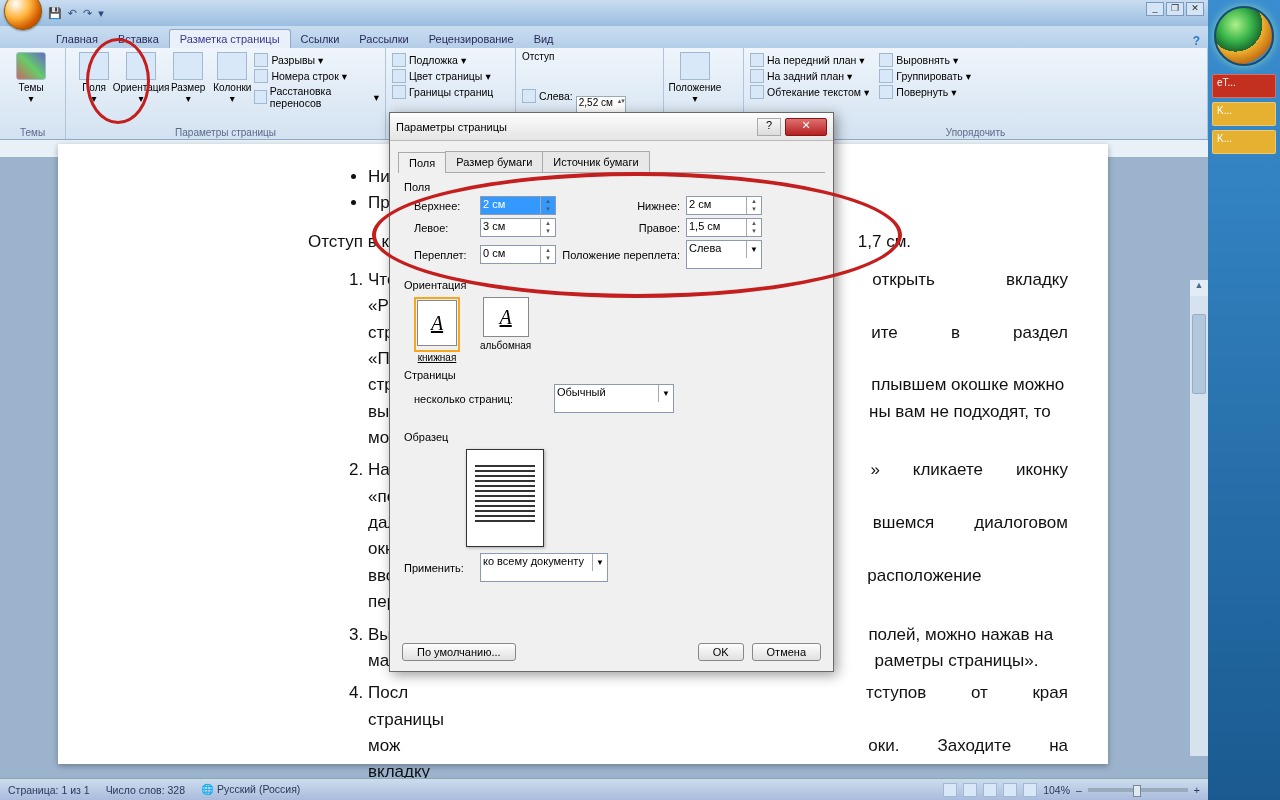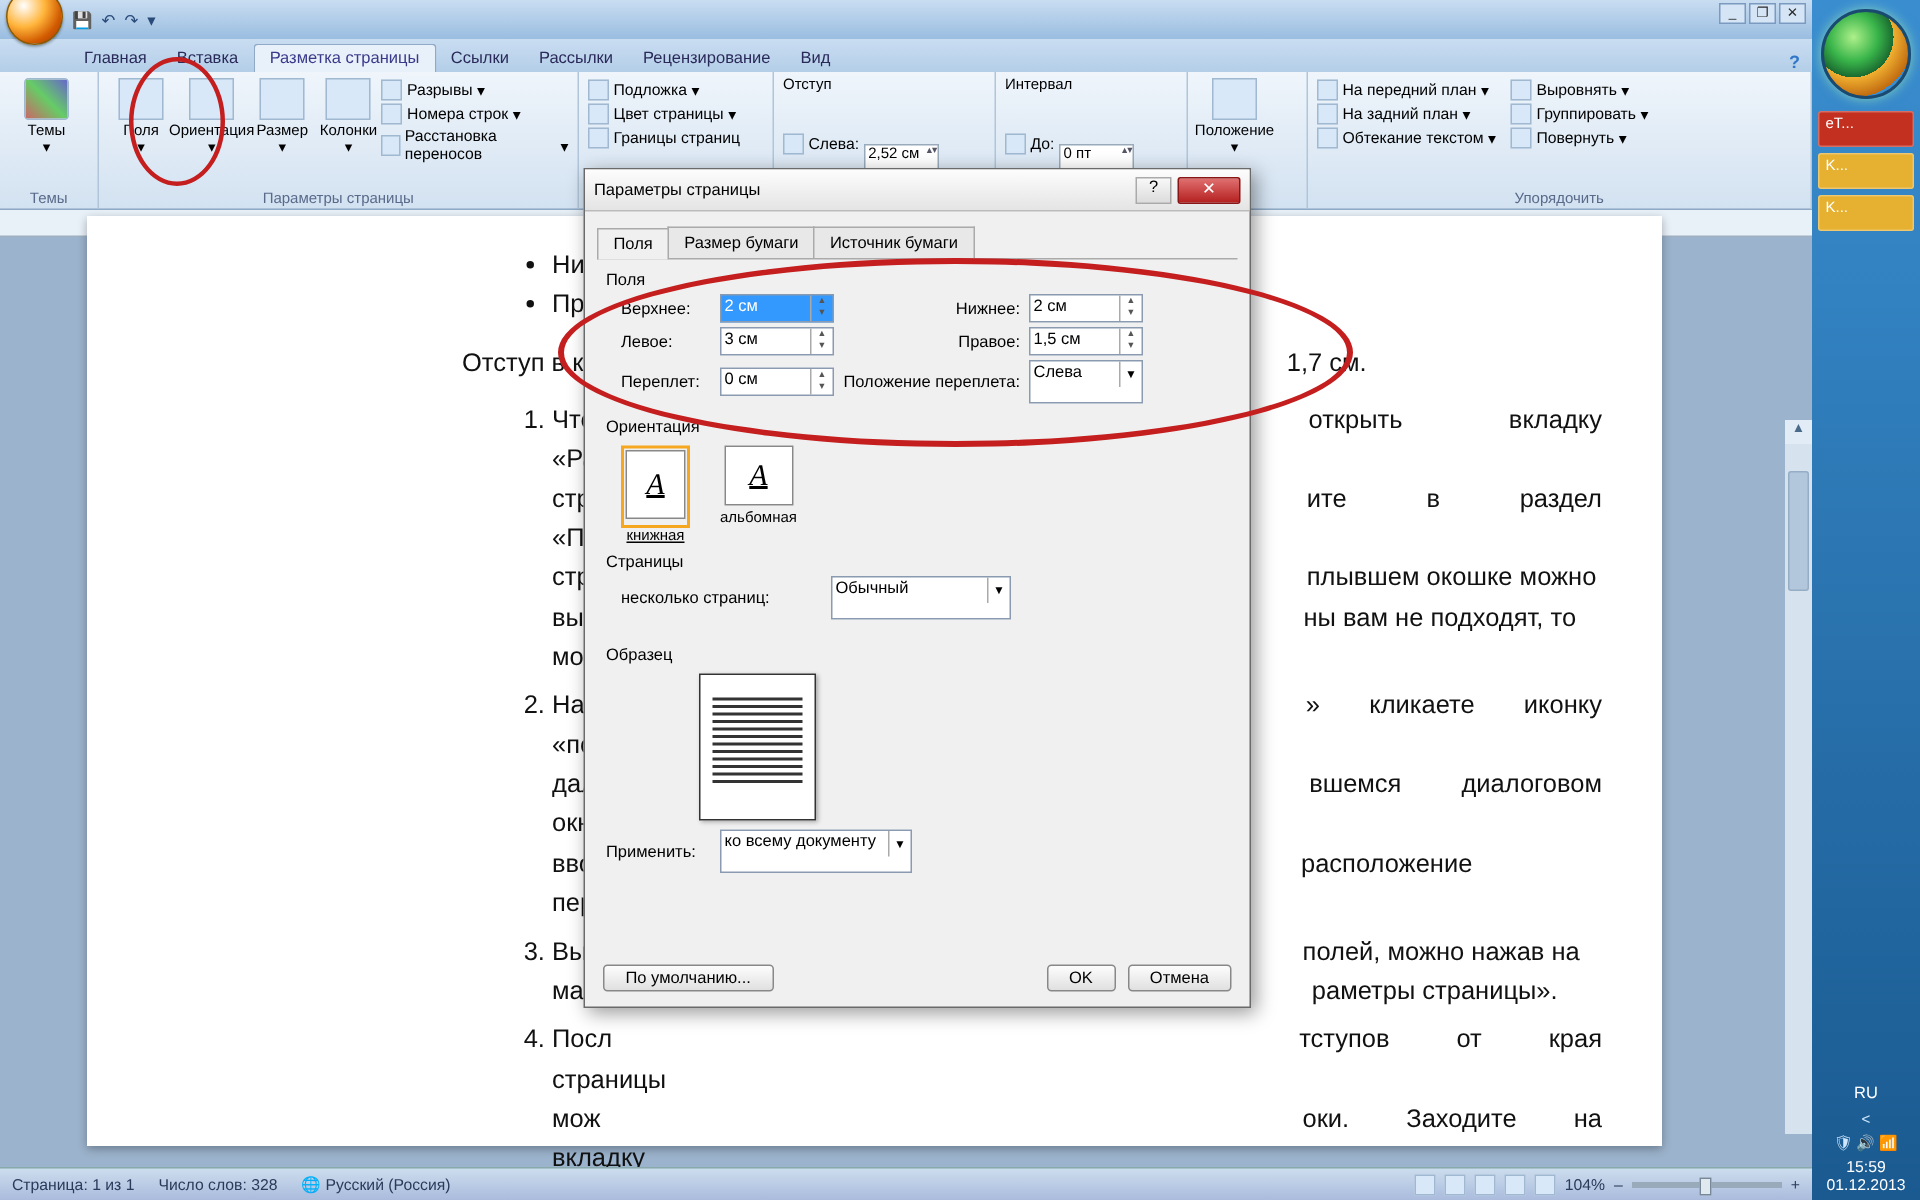--- a/index.html
+++ b/index.html
@@ -172,33 +172,20 @@
           <span class="ic-s"></span>
           <span>Слева:</span> 
           <span class="spin">2,52 см</span>
         </div>
       <div class="item-line">
           <span class="ic-s"></span>
           <span>Справа:</span> 
           <span class="spin">0 см</span>
         </div>
     </div>
-    <div class="grp" style="width:128px">
-      <div style="font-size:10px;padding:1px 0">Интервал</div>
-      <div class="item-line">
-          <span class="ic-s"></span>
-          <span>До:</span> 
-          <span class="spin">0 пт</span>
-        </div>
-      <div class="item-line">
-          <span class="ic-s"></span>
-          <span>После:</span> 
-          <span class="spin">10 пт</span>
-        </div>
-    </div>
     <div class="grp" style="width:80px">
       <div class="big-btn">
           <div class="ic"></div>
           <span>Положение</span>
           <span>▾</span>
         </div>
     </div>
     <div class="grp" style="flex:1">
       <div style="display:flex">
         <div style="padding-top:2px;margin-right:10px">
@@ -344,20 +331,13 @@
 </div>
 
 <div class="circle1"></div>
 <div class="circle2"></div>
 
 <div id="taskside">
   <div class="start"></div>
   <div class="tb-item" style="background:#c43020">eT...</div>
   <div class="tb-item" style="background:#e6b030">K...</div>
   <div class="tb-item" style="background:#e6b030">K...</div>
-  <div class="tray">
-    <div class="lang">RU</div>
-    <div class="icons">&lt;</div>
-    <div class="icons">🛡 🔊 📶</div>
-    <div>15:59</div>
-    <div>01.12.2013</div>
-  </div>
 </div>
 
 </body></html>

